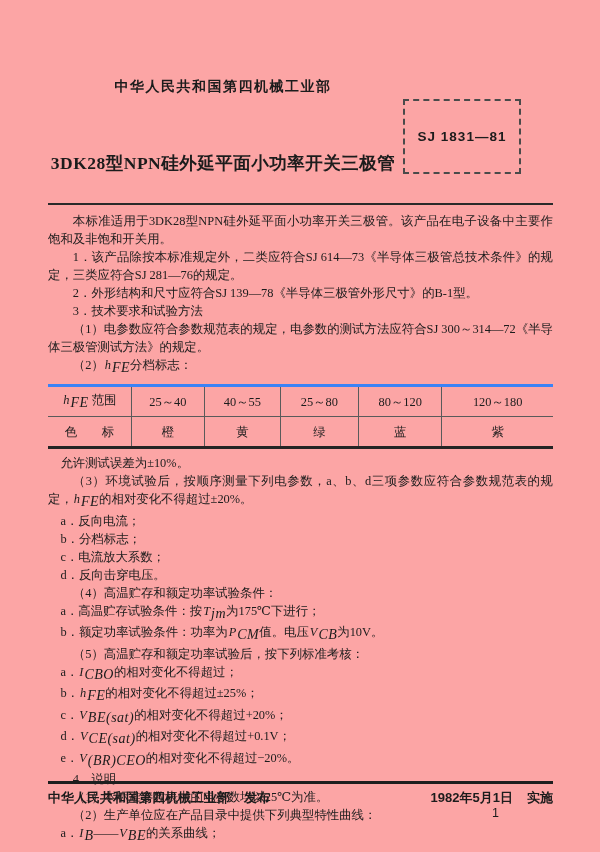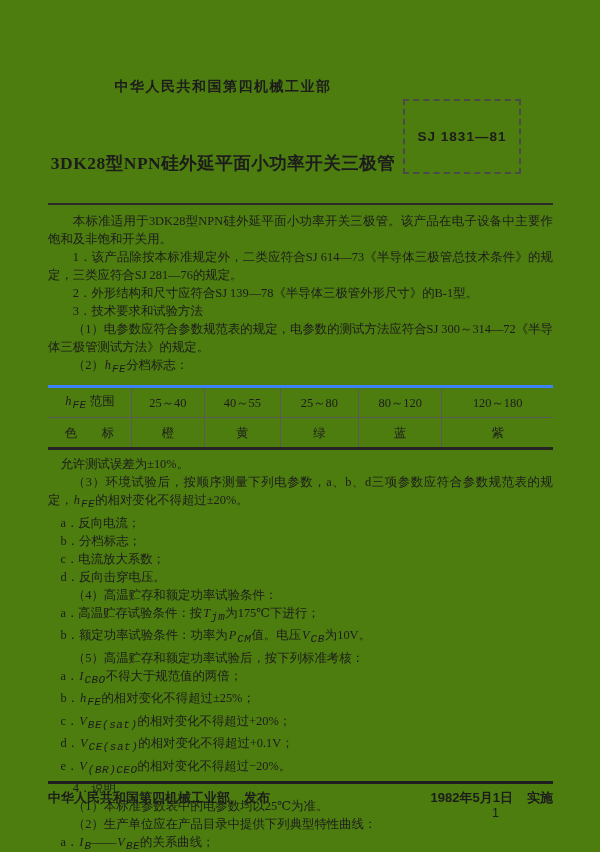--- a/index.html
+++ b/index.html
@@ -1,19 +1,19 @@
 <!DOCTYPE html>
 <html><head>
 <meta charset="utf-8">
 <style>
   html,body { margin:0; padding:0; }
   .page {
     position:relative;
     width:600px; height:852px;
-    background:#4d7c0f;
+    background:#fca5a5;
     color:#1c1c1c;
     font-family:"Liberation Serif","DejaVu Serif",serif;
     overflow:hidden;
   }
   .ministry {
     position:absolute; top:78px; left:48px; width:350px;
     text-align:center; font-weight:bold; font-size:14px; letter-spacing:1.5px;
   }
   .dept-standard {
     position:absolute; top:118px; left:48px; width:350px;
@@ -34,21 +34,21 @@
   .rule-top {
     position:absolute; top:203px; left:48px; width:505px; height:2px; background:#2a2a2a;
   }
   .body {
     position:absolute; top:212px; left:48px; width:505px;
     font-size:12.4px; line-height:18px; text-align:justify;
   }
   .p  { text-indent:2em; }
   .li { padding-left:1em; }
   i.m { font-style:italic; font-family:"Liberation Serif","DejaVu Serif",serif; padding:0 1px; }
-  sub { font-size:11px; font-style:italic; letter-spacing:0.5px;font-family:Liberation Mono, monospace; }
+  sub { font-size:14px; font-style:italic; letter-spacing:0.5px; }
   table.spec {
     width:100%; border-collapse:collapse;
     border-top:3px solid #3b82f6; border-bottom:3px solid #242424;
     margin:7px 0 5px 0;
     text-align:center; font-size:12.4px;
   }
   table.spec td { height:29px; padding:0 2px; }
   table.spec td + td { border-left:1px solid #5a5a5a; }
   table.spec tr.row-2 td { border-top:1px solid #5a5a5a; }
   .rule-bottom {
@@ -120,21 +120,21 @@
     <div class="li">允许测试误差为±10%。</div>
     <div class="p"><span>（3）环境试验后，按顺序测量下列电参数，a、b、d三项参数应符合参数规范表的规定，</span><i class="m">h</i><sub>FE</sub><span>的相对变化不得超过±20%。</span></div>
     <div class="li">a．反向电流；</div>
     <div class="li">b．分档标志；</div>
     <div class="li">c．电流放大系数；</div>
     <div class="li">d．反向击穿电压。</div>
     <div class="p">（4）高温贮存和额定功率试验条件：</div>
     <div class="li"><span>a．高温贮存试验条件：按</span><i class="m">T</i><sub>jm</sub><span>为175℃下进行；</span></div>
     <div class="li"><span>b．额定功率试验条件：功率为</span><i class="m">P</i><sub>CM</sub><span>值。电压</span><i class="m">V</i><sub>CB</sub><span>为10V。</span></div>
     <div class="p">（5）高温贮存和额定功率试验后，按下列标准考核：</div>
-    <div class="li"><span>a．</span><i class="m">I</i><sub>CBO</sub><span>不得大于规范值的两倍；</span></div>
+    <div class="li"><span>a．</span><i class="m">I</i><sub>CBO</sub><span>的相对变化不得超过；</span></div>
     <div class="li"><span>b．</span><i class="m">h</i><sub>FE</sub><span>的相对变化不得超过±25%；</span></div>
     <div class="li"><span>c．</span><i class="m">V</i><sub>BE(sat)</sub><span>的相对变化不得超过+20%；</span></div>
     <div class="li"><span>d．</span><i class="m">V</i><sub>CE(sat)</sub><span>的相对变化不得超过+0.1V；</span></div>
     <div class="li"><span>e．</span><i class="m">V</i><sub>(BR)CEO</sub><span>的相对变化不得超过−20%。</span></div>
     <div class="p">4．说明</div>
     <div class="p">（1）本标准参数表中的电参数均以25℃为准。</div>
     <div class="p">（2）生产单位应在产品目录中提供下列典型特性曲线：</div>
     <div class="li"><span>a．</span><i class="m">I</i><sub>B</sub><span>——</span><i class="m">V</i><sub>BE</sub><span>的关系曲线；</span></div>
 
   </div>

